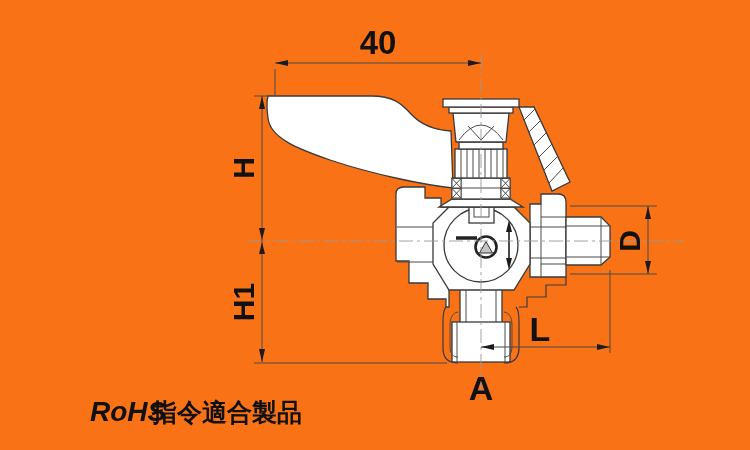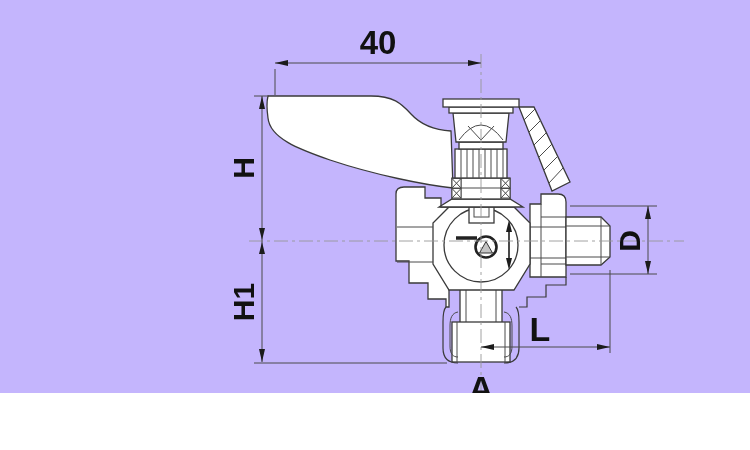--- a/index.html
+++ b/index.html
@@ -1,16 +1,16 @@
 <!DOCTYPE html>
 <html><head>
 <meta charset="utf-8">
 <style>
   html,body{margin:0;padding:0;background:#fff;}
-  .page{position:relative;width:750px;height:393px;background:#c4b5fd;overflow:hidden;
+  .page{position:relative;width:750px;height:450px;background:#f97316;overflow:hidden;
         font-family:"Liberation Sans","DejaVu Sans",sans-serif;}
   svg{position:absolute;left:0;top:0;}
   .outline{fill:#ffffff;stroke:#3a3a3a;stroke-width:1.3;}
   .oline{fill:none;stroke:#3a3a3a;stroke-width:1.2;}
   .thin{fill:none;stroke:#4a4a4a;stroke-width:1;}
   .hatch{fill:none;stroke:#4a4a4a;stroke-width:1;}
   .cl{fill:none;stroke:#979797;stroke-width:0.9;stroke-dasharray:14 4 3 4;}
   .dim{fill:none;stroke:#4a4a4a;stroke-width:1;}
   .ah{fill:#1c1c1c;stroke:none;}
   .dimtext{fill:#111;font-weight:bold;}

